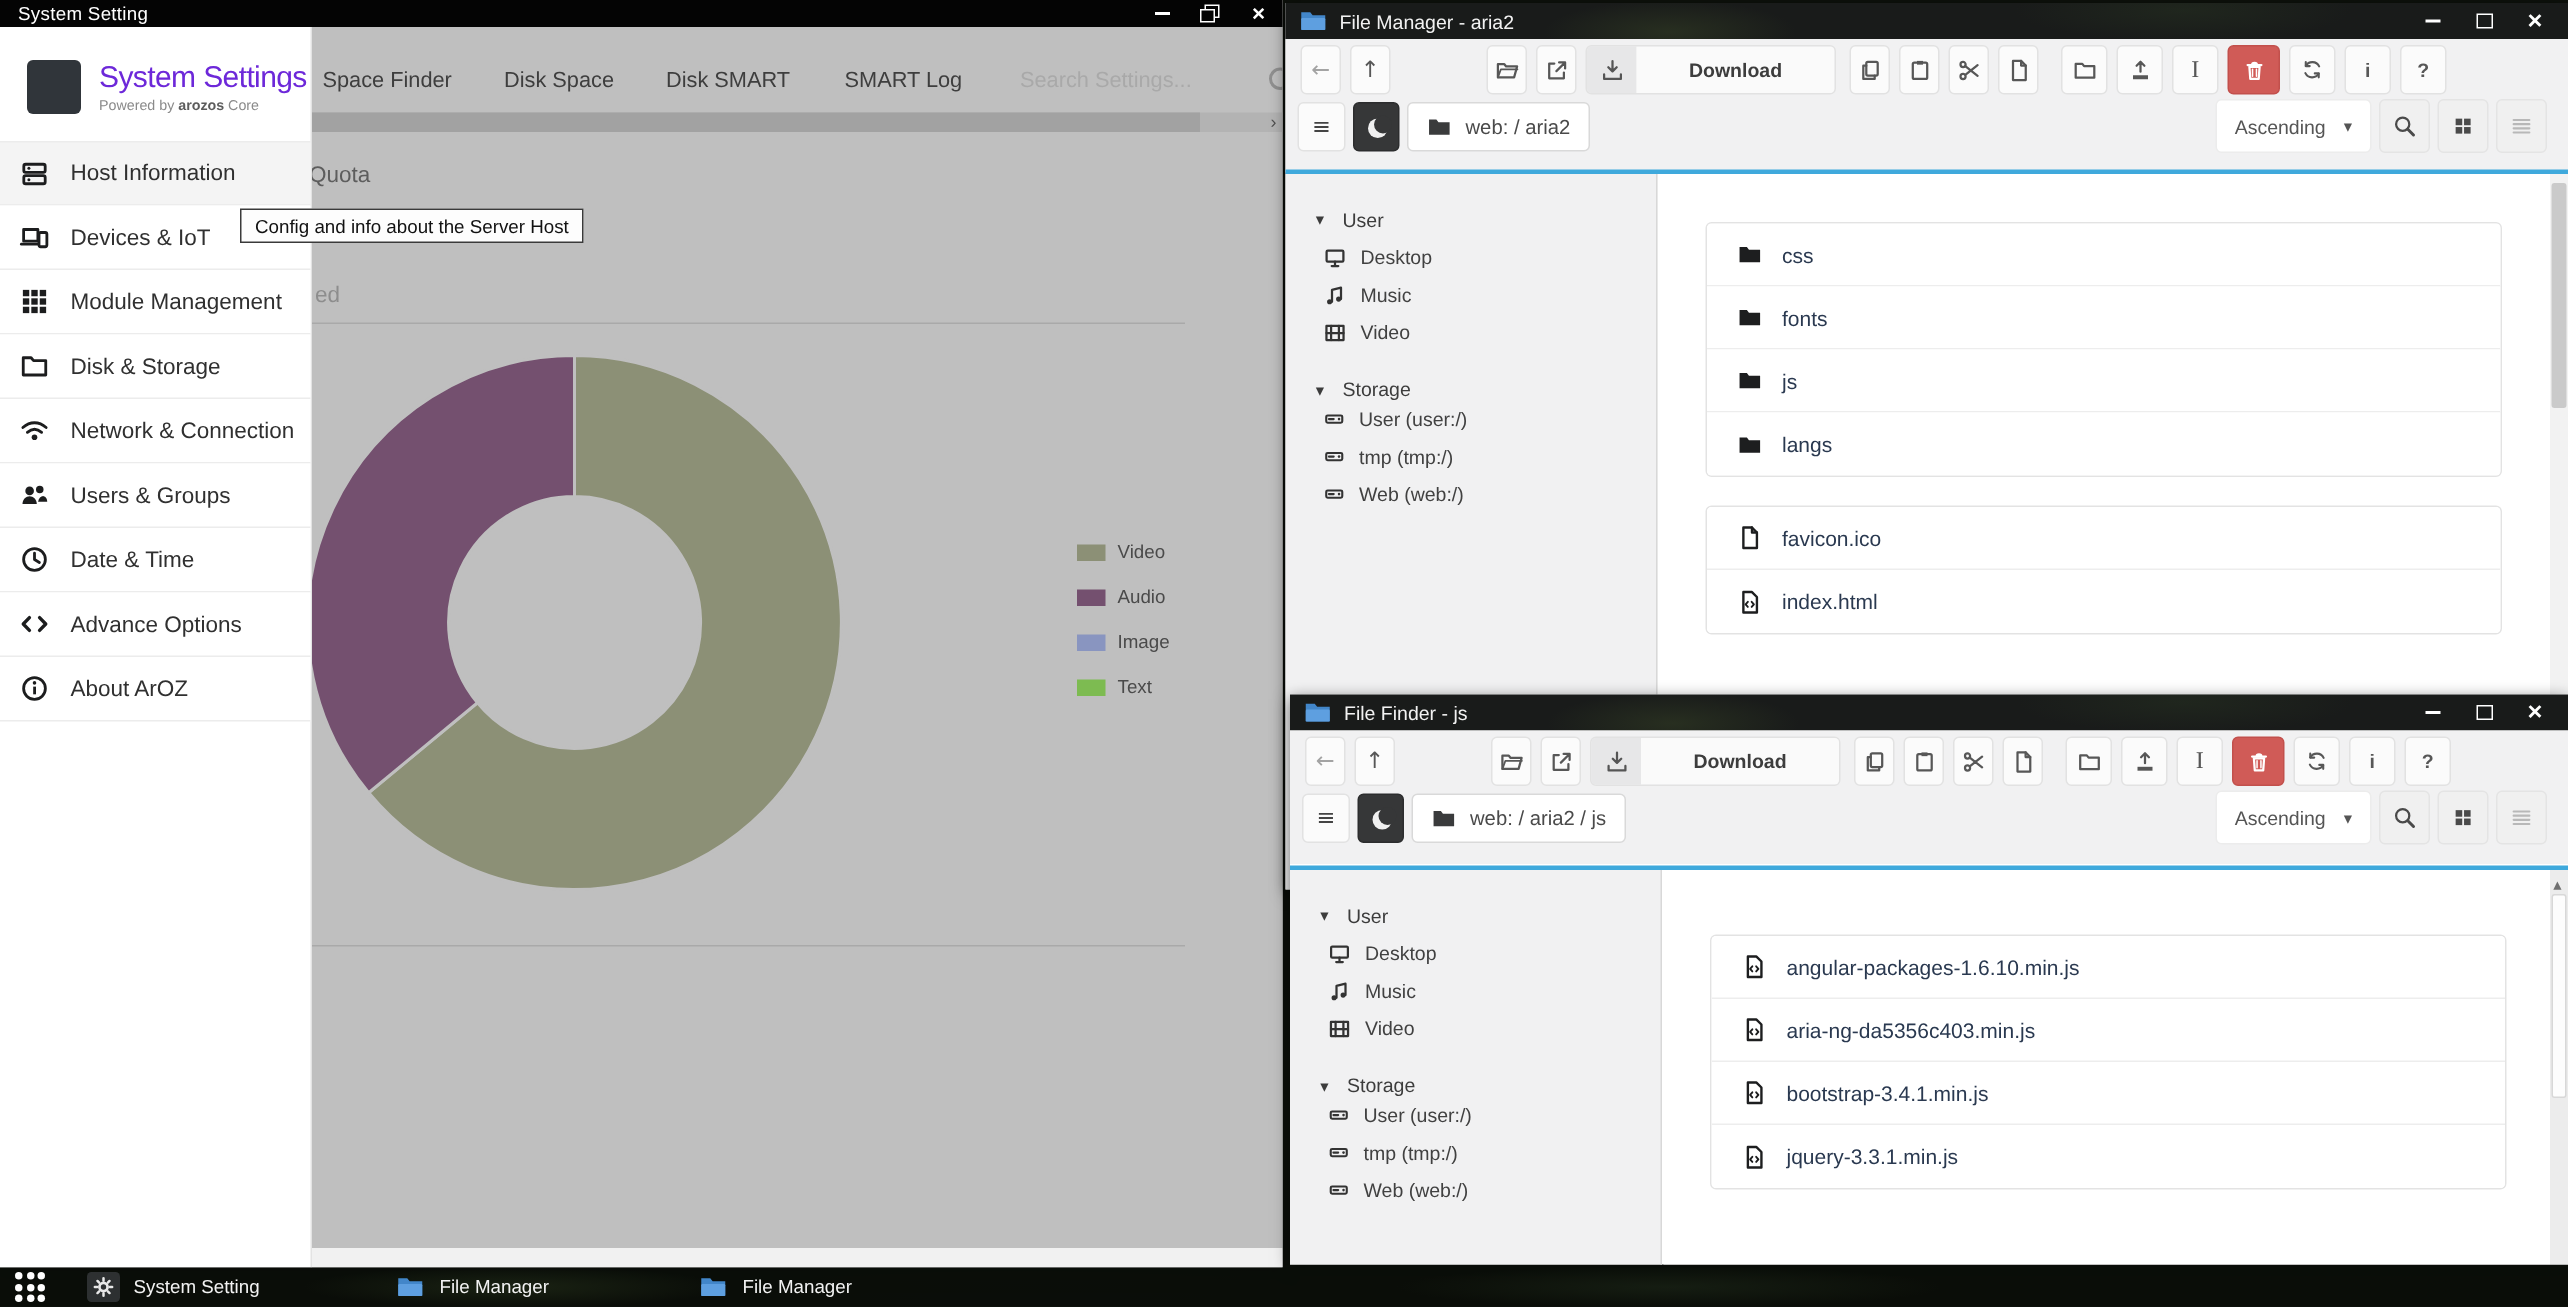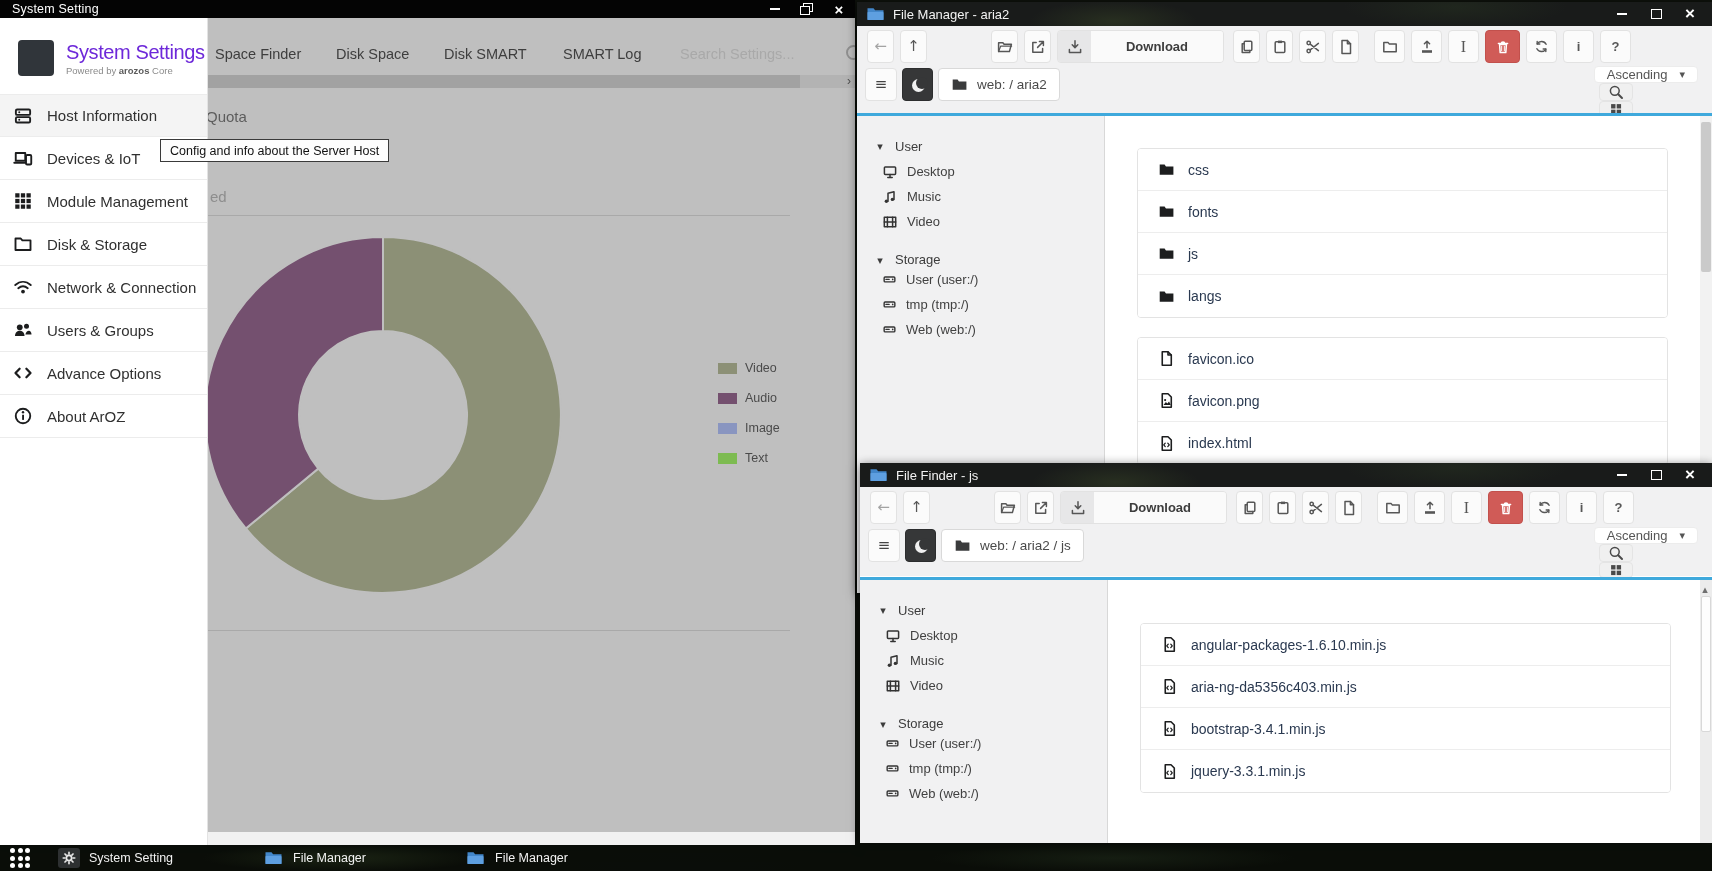--- a/index.html
+++ b/index.html
@@ -97,21 +97,21 @@
   .trow2 { position:absolute; left:8px; top:40px; height:36px; width:calc(100% - 16px); display:flex; align-items:center; }
   .hambtn { width:32px; height:33px; background:#fbfbfb; border:1px solid #e2e2e2; border-radius:4px;
             display:flex; align-items:center; justify-content:center; color:#444; font-size:15px; cursor:pointer; }
   .moonbtn { width:31px; height:33px; background:#363738; border:1px solid #2c2d2e; border-radius:4px; margin-left:5px; position:relative; cursor:pointer; }
   .moonbtn .cres { position:absolute; left:9px; top:10px; width:13px; height:13px; border-radius:50%; background:#f0f0f0; }
   .moonbtn .cres::after { content:""; position:absolute; left:4px; top:-2px; width:12px; height:12px; border-radius:50%; background:#363738; }
   .crumb { height:33px; margin-left:5px; background:#fff; border:1px solid #d9d9d9; border-radius:4px;
            display:flex; align-items:center; padding:0 12px; gap:9px; cursor:pointer; }
   .crumb .i { color:#3a3b3c; }
   .crumb .txt { font-size:13.5px; color:#4a4a4a; white-space:nowrap; }
-  .r2right { position:absolute; right:6px; top:0; height:36px; display:flex; align-items:flex-start;flex-direction:column; }
+  .r2right { position:absolute; right:6px; top:0; height:36px; display:flex; align-items:flex-end; }
   .sortbox { height:36px; min-width:100px; background:#fff; border:1px solid #ececec; border-radius:4px;
              display:flex; align-items:center; justify-content:center; gap:12px; padding:0 12px; cursor:pointer; }
   .sortbox .txt { font-size:13px; color:#555; }
   .sortbox .car { font-size:11px; color:#555; }
   .sqbtn { width:34px; height:36px; background:#f0f0f0; border:1px solid #e4e4e4; border-radius:4px; margin-left:5px;
            display:flex; align-items:center; justify-content:center; color:#4a4a4a; cursor:pointer; }
   .sqbtn.dim { color:#b8b8b8; }
   .bluebar { position:absolute; left:0; width:100%; height:3px; background:#3fa9dc; }
   .fmside { position:absolute; width:248px; background:#f1f1f2; border-right:1px solid #d8d8d8; }
   .tree-row { display:flex; align-items:center; height:25px; cursor:pointer; }
@@ -233,20 +233,29 @@
                 <path d="M1.6 12.8c0-2.7 1.9-4.2 3.8-4.2s3.8 1.5 3.8 4.2z"></path>
                 <path d="M9.9 11.6c.4-2 1.6-3.1 2.9-3 1.2.1 2 1.3 2 3z"></path>
               </g>
             </svg>
           </span>
           <span class="lbl">Users &amp; Groups</span>
         </div>
         <div class="ss-nav-item">
           <span class="i ">
             <svg width="20" height="20" viewBox="0 0 16 16" fill="none" stroke="currentColor" stroke-width="1.5" stroke-linecap="round" stroke-linejoin="round">
+              <circle cx="8" cy="8" r="5.8"></circle>
+              <path d="M8 4.6V8l2.6 1.6"></path>
+            </svg>
+          </span>
+          <span class="lbl">Date &amp; Time</span>
+        </div>
+        <div class="ss-nav-item">
+          <span class="i ">
+            <svg width="20" height="20" viewBox="0 0 16 16" fill="none" stroke="currentColor" stroke-width="1.5" stroke-linecap="round" stroke-linejoin="round">
               <path stroke-width="1.8" d="M5.3 4.6L2 8l3.3 3.4M10.7 4.6L14 8l-3.3 3.4"></path>
             </svg>
           </span>
           <span class="lbl">Advance Options</span>
         </div>
         <div class="ss-nav-item">
           <span class="i ">
             <svg width="20" height="20" viewBox="0 0 16 16" fill="none" stroke="currentColor" stroke-width="1.5" stroke-linecap="round" stroke-linejoin="round">
               <circle cx="8" cy="8" r="5.8"></circle>
               <rect x="7.3" y="7" width="1.5" height="4.1" fill="currentColor" stroke="none"></rect>
@@ -602,30 +611,20 @@
       </div>
       <div class="fbox" style="top: 221px; left: 31px;">
         <div class="frow">
           <span class="i ">
             <svg width="17" height="17" viewBox="0 0 16 16" fill="none" stroke="currentColor" stroke-width="1.5" stroke-linecap="round" stroke-linejoin="round">
               <path d="M4 1.6h5.4l3.1 3.1v9.7H4z"></path>
               <path d="M9.4 1.6v3.1h3.1"></path>
             </svg>
           </span>
           <span class="nm">favicon.ico</span>
-        </div>
-        <div class="frow">
-          <span class="i ">
-            <svg width="17" height="17" viewBox="0 0 16 16" fill="none" stroke="currentColor" stroke-width="1.5" stroke-linecap="round" stroke-linejoin="round">
-              <path d="M4 1.6h5.4l3.1 3.1v9.7H4z"></path>
-              <circle cx="6.7" cy="7.6" r="1" fill="currentColor" stroke="none"></circle>
-              <path d="M5.2 12.2l2.2-2.7 1.4 1.4 1.6-2 1.6 3.3z" fill="currentColor" stroke="none"></path>
-            </svg>
-          </span>
-          <span class="nm">favicon.png</span>
         </div>
         <div class="frow">
           <span class="i ">
             <svg width="17" height="17" viewBox="0 0 16 16" fill="none" stroke="currentColor" stroke-width="1.5" stroke-linecap="round" stroke-linejoin="round">
               <path d="M4 1.6h5.4l3.1 3.1v9.7H4z"></path>
               <path stroke-width="1.2" d="M6.8 7.7L5.4 9.3l1.4 1.6M9.2 7.7l1.4 1.6-1.4 1.6"></path>
             </svg>
           </span>
           <span class="nm">index.html</span>
         </div>

